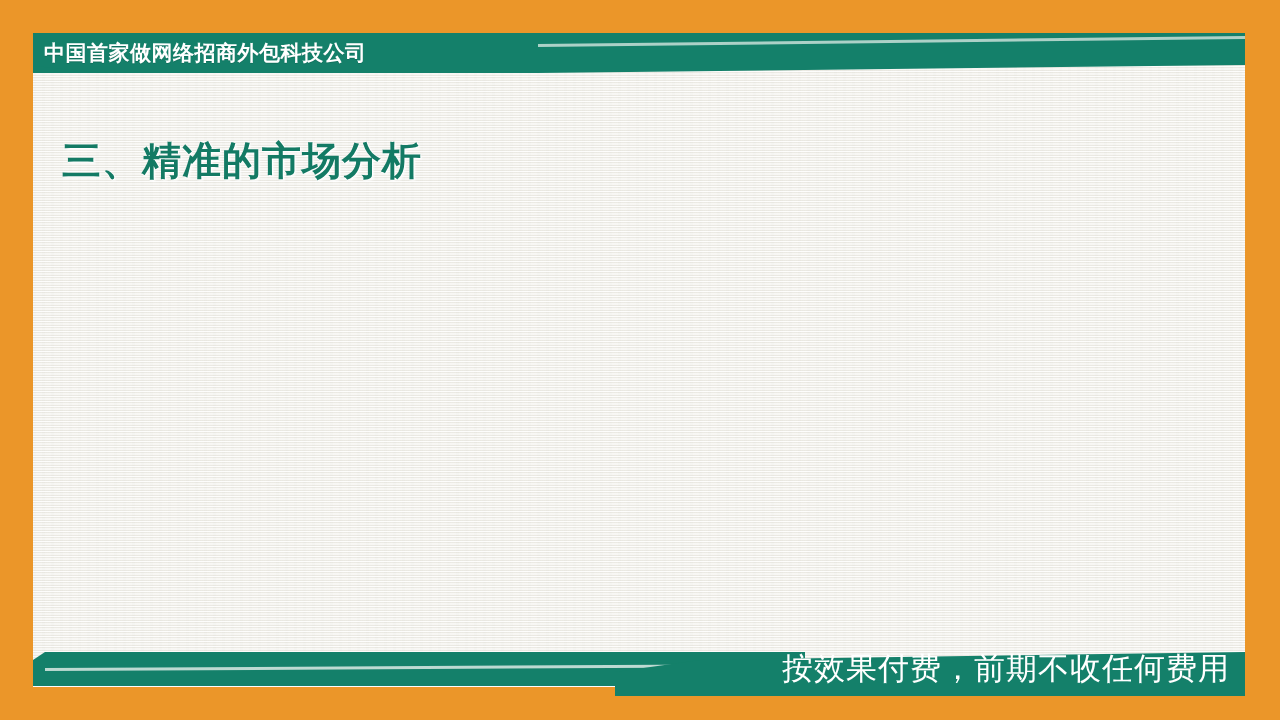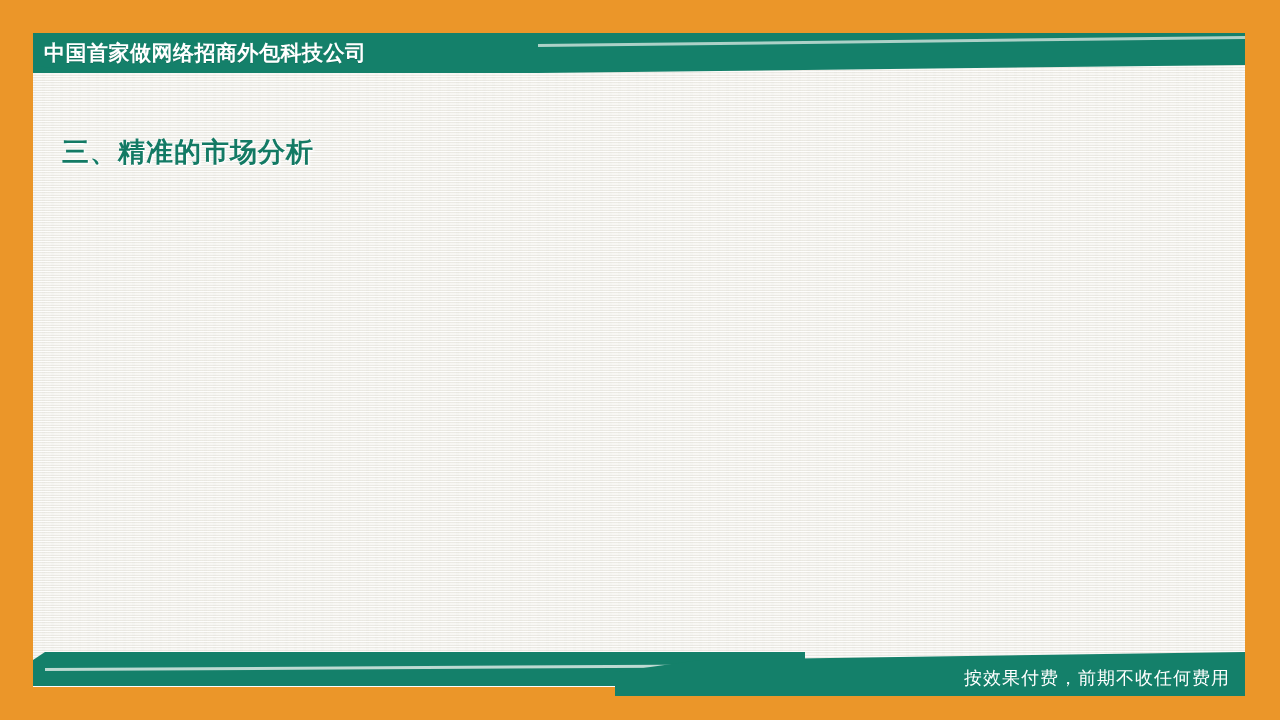--- a/index.html
+++ b/index.html
@@ -75,21 +75,21 @@
     z-index: 6;
     text-shadow: 0 1px 0 rgba(0,0,0,0.12);
   }
 
   
   .section-title {
     position: absolute;
     left: 62px;
     top: 134px;
     font-family: "DejaVu Sans", "Liberation Sans", sans-serif;
-    font-size: 27px;
+    font-size: 39px;
     font-weight: bold;
     color: #137a64;
     letter-spacing: 1px;
     white-space: nowrap;
     text-shadow:
       1px 0 0 rgba(255,255,255,0.85),
       0 1px 0 rgba(255,255,255,0.85),
       2px 2px 2px rgba(255,255,255,0.65);
   }
 
@@ -119,21 +119,21 @@
     pointer-events: none;
     z-index: 5;
   }
   .footer-band svg { display:block; width:100%; height:100%; }
 
   .footer-text {
     position: absolute;
     right: 50px;
     bottom: 30px;
     font-family: Liberation Mono, monospace;
-    font-size: 18px;
+    font-size: 31px;
     color: #ffffff;
     letter-spacing: 1px;
     white-space: nowrap;
     z-index: 7;
   }
 </style>
 </head>
 <body>
 
 <div class="slide">

